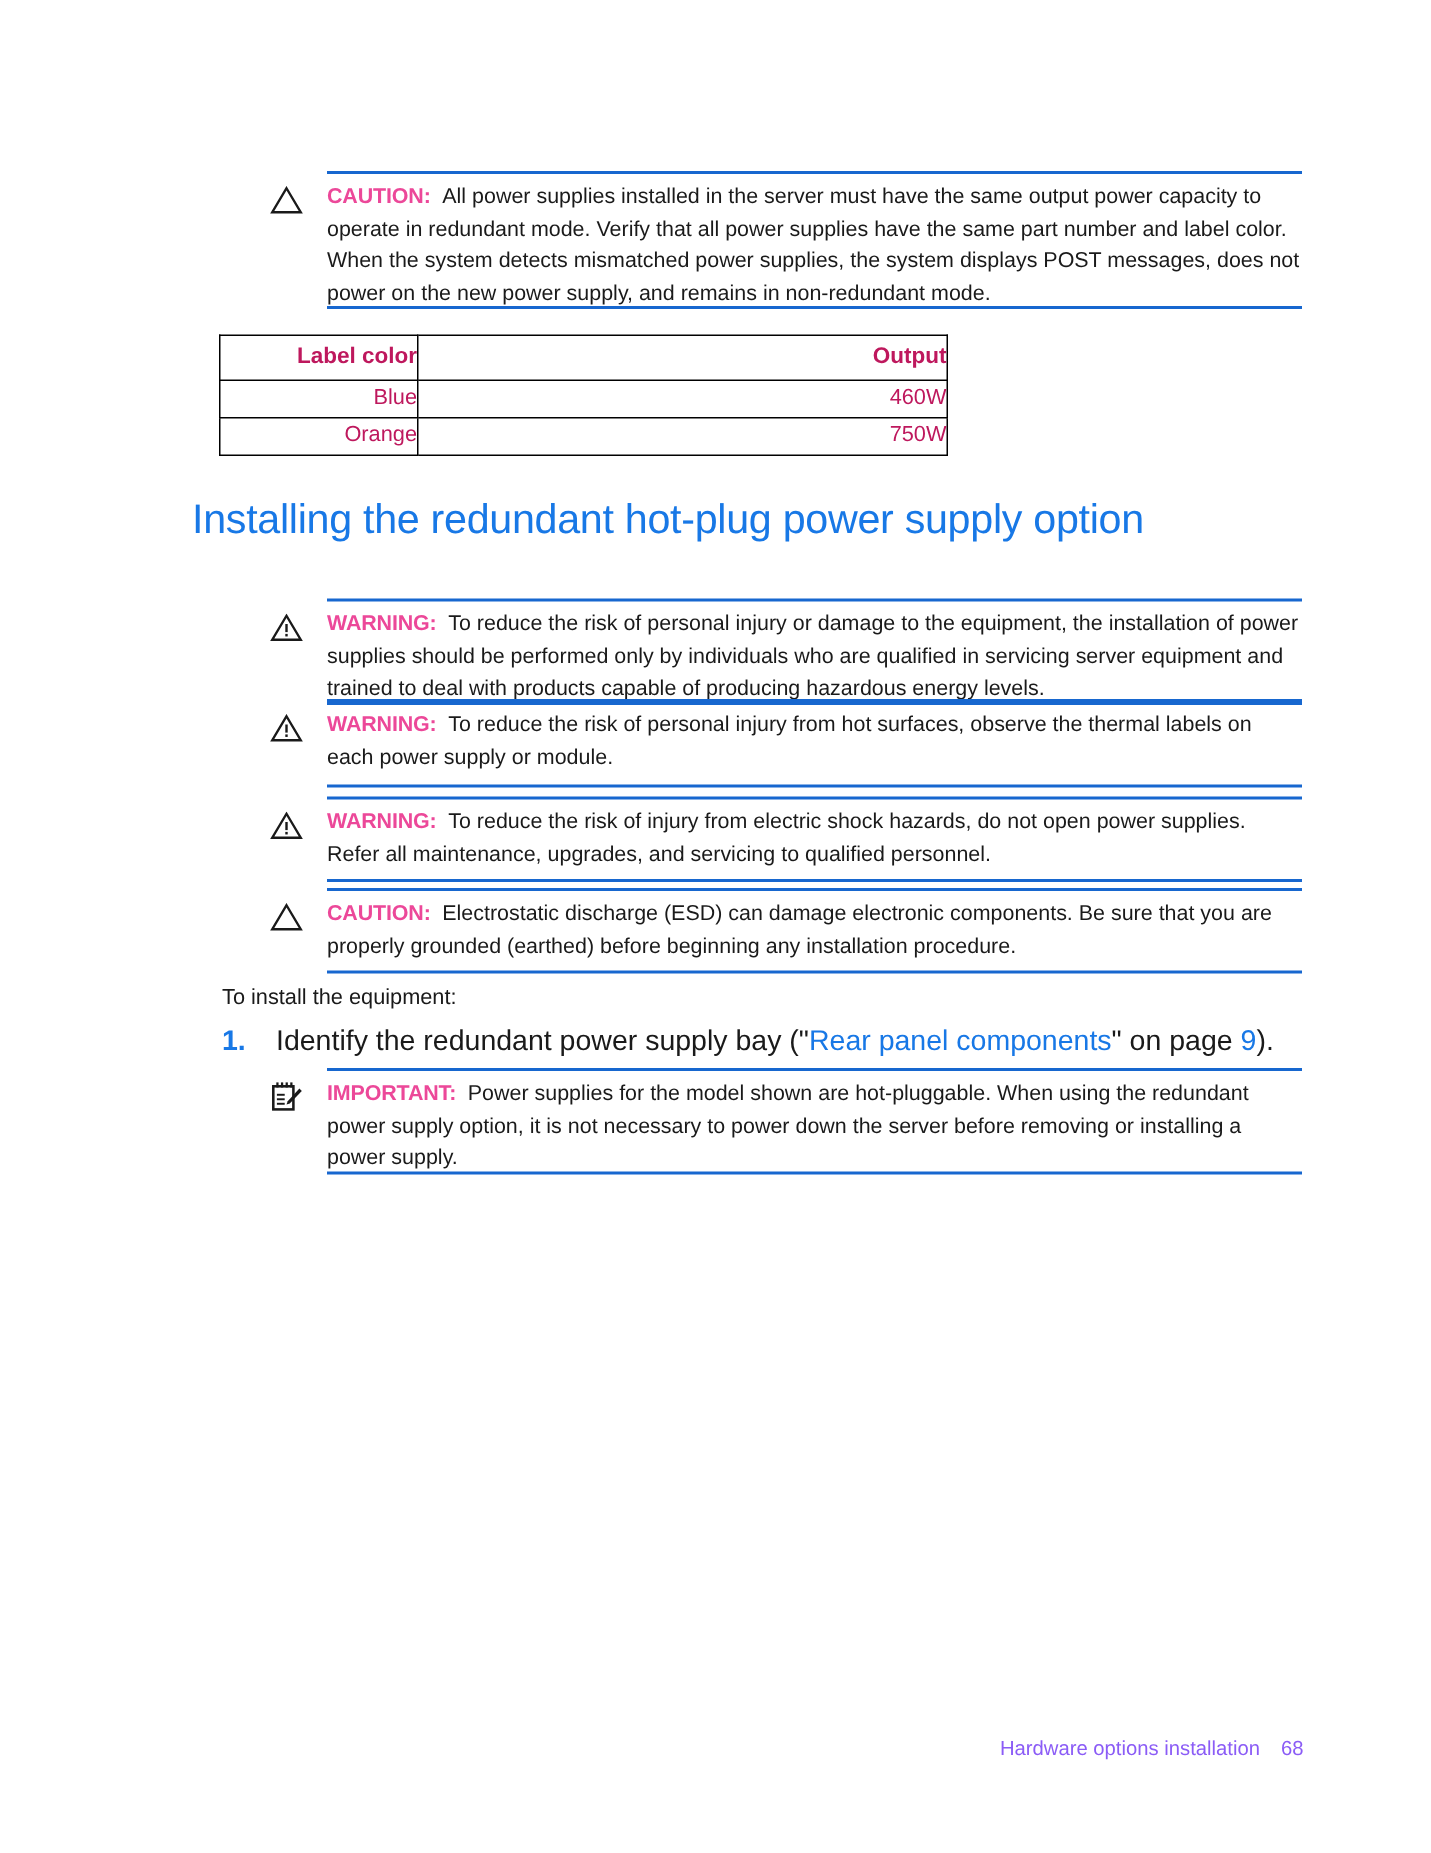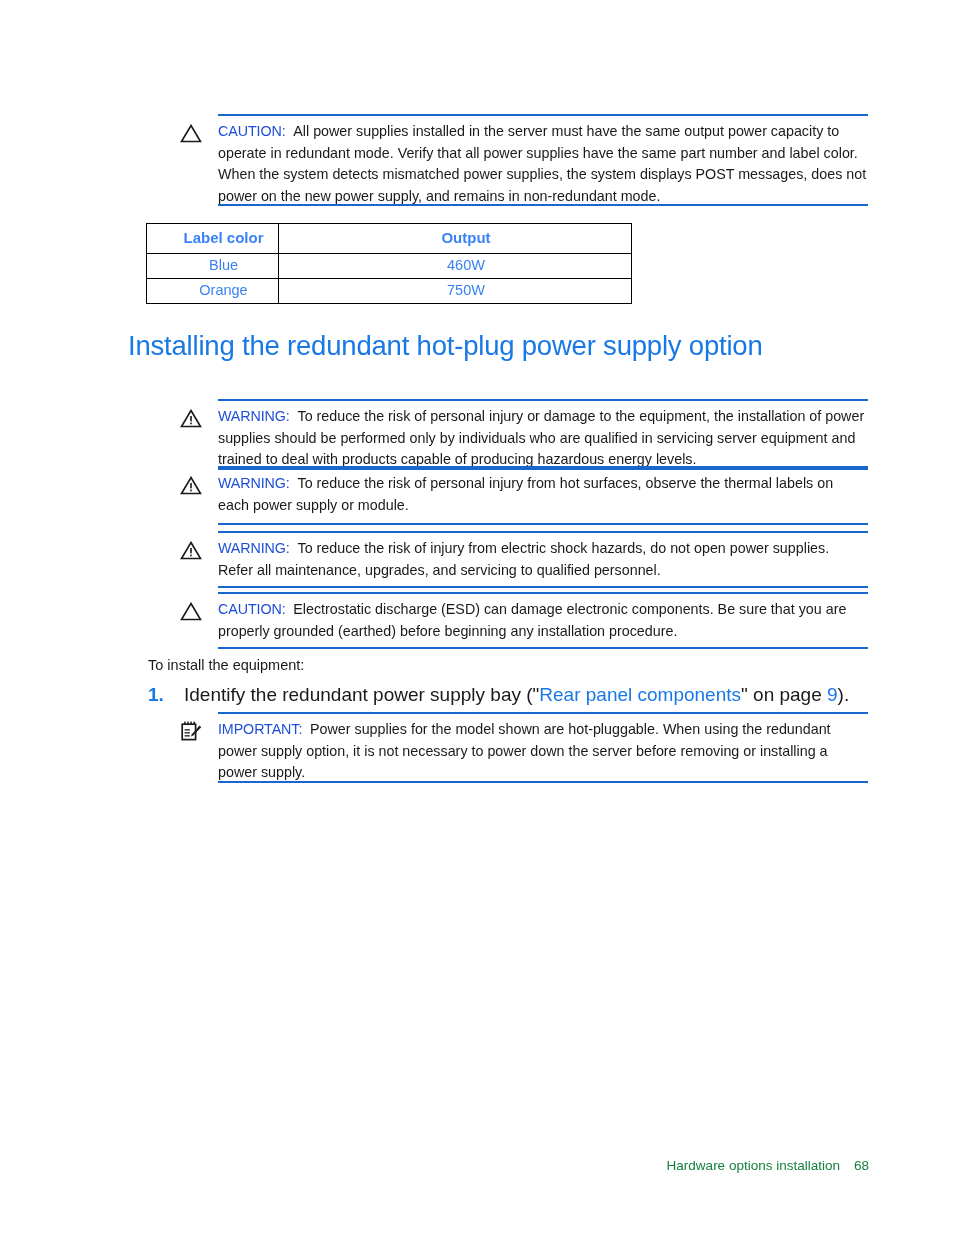--- a/index.html
+++ b/index.html
@@ -63,22 +63,22 @@
   }
   .note .body {
     margin-left: 50px;
     padding: 7px 0 9px 0;
     font-size: 14.3px;
     line-height: 1.52;
     color: #1a1a1a;
     text-align: left;
   }
   .note .label {
-    color: #1d4ed8;
-    font-weight: normal;
+    color: #ec4899;
+    font-weight: bold;
     letter-spacing: -0.1px;
   }
   .note .label::after { content: "\00a0\00a0"; }
 
   
   .tri {
     display: block;
     width: 22px;
     height: 19px;
     margin: 2px 0 0 8px;
@@ -100,23 +100,23 @@
     left: 146px;
     top: 223px;
     width: 485px;
     border-collapse: collapse;
     table-layout: fixed;
   }
   .ps-table td, .ps-table th {
     border: 1.3px solid #000000;
     padding: 3px 0 5px 22px;
     font-size: 14.5px;
-    text-align: center;
+    text-align: right;
     vertical-align: top;
-    color: #3b82f6;
+    color: #be185d;
   }
   .ps-table th {
     font-weight: bold;
     font-size: 15px;
     padding-top: 5px;
     padding-bottom: 7px;
   }
   .ps-table col.c1 { width: 132px; }
   .ps-table col.c2 { width: 353px; }
 
@@ -143,21 +143,21 @@
     font-weight: bold;
   }
   .xref { color: #1878e6; }
 
   
   .footer {
     position: absolute;
     right: 85px;
     top: 1158px;
     font-size: 13.5px;
-    color: #15803d;
+    color: #8b5cf6;
     white-space: nowrap;
   }
   .footer .pagenum { margin-left: 14px; }
 </style>
 </head>
 <body>
 
 <div class="page">
 
 

